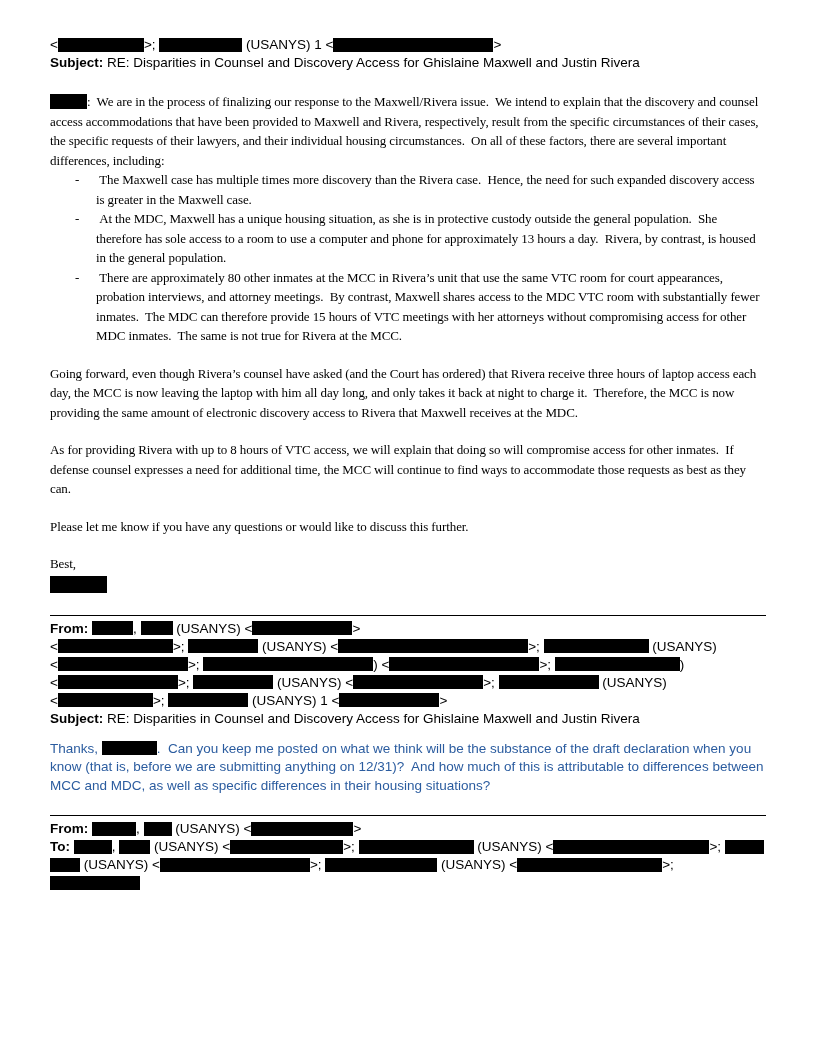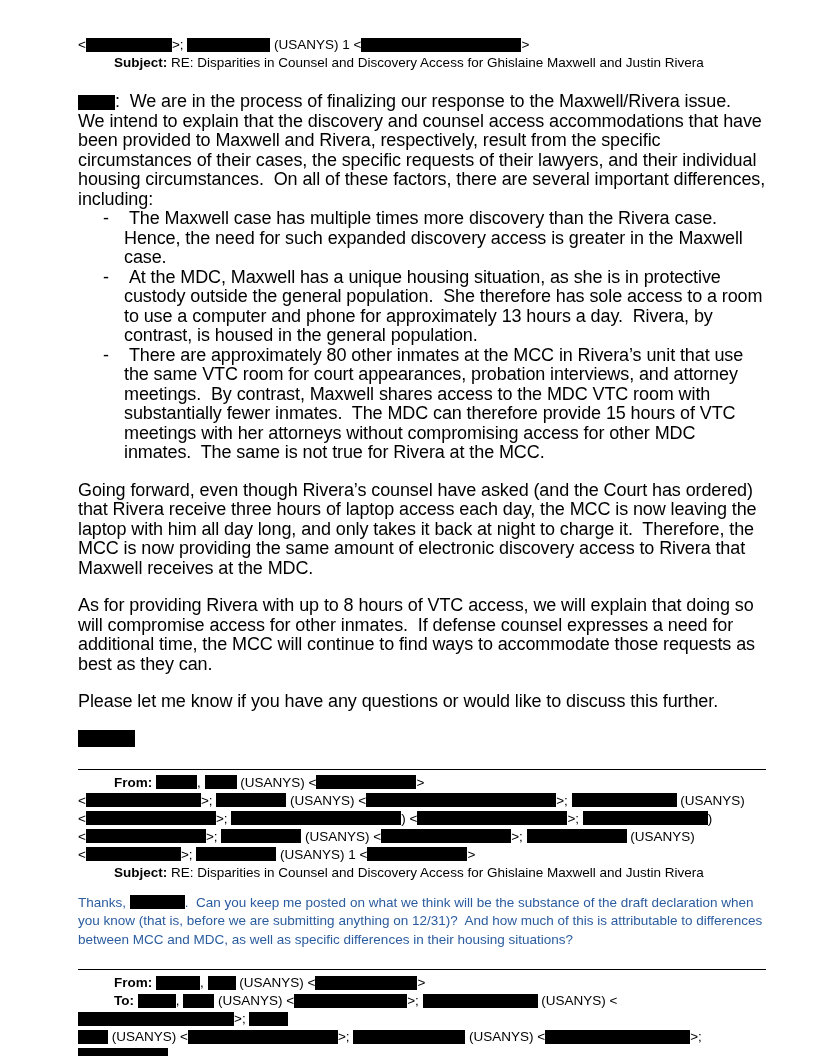--- a/index.html
+++ b/index.html
@@ -1,25 +1,25 @@
 <!DOCTYPE html>
 <html><head>
 <meta charset="utf-8">
 <style>
   * { margin:0; padding:0; box-sizing:border-box; }
   html, body { background:#e8e8e8; }
   .page {
     width:816px; height:1056px; margin:0 auto; background:#ffffff;
-    padding:36px 50px 0 78px; color:#000; overflow:hidden;
+    padding:36px 50px 0 50px; color:#000; overflow:hidden;
     font-family:"Liberation Sans", sans-serif;
   }
   .hline { font-size:13.5px; line-height:18px; white-space:pre-wrap; }
-  .bold { font-weight:bold;margin-left:36px; }
+  .bold { font-weight:bold; }
   .redact { display:inline-block; background:#000; height:14px; vertical-align:-2.5px; }
-  .serif { font-family:Liberation Sans, sans-serif; font-size:18px; line-height:19.5px; letter-spacing:-0.1px; }
+  .serif { font-family:Liberation Serif, serif; font-size:13px; line-height:19.5px; letter-spacing:-0.1px; }
   .serif .redact { height:15px; vertical-align:-3px; }
   .para { white-space:pre-wrap; }
   .mb-gap { margin-bottom:18px; }
   .subject-top { margin-bottom:20px; }
   .bullets { padding-left:25px; margin-bottom:18px; }
   .bullet { display:flex; }
   .bullet .marker { flex:0 0 21px; }
   .bullet .btext { flex:1; white-space:pre-wrap; }
   .closing-line { margin-top:0; }
   .sig-redact { display:block; width:57px; height:17px; background:#000; margin:2px 0 22px 0; }
@@ -50,20 +50,21 @@
     <div class="bullet">
       <span class="marker">-</span>
       <span class="btext"> There are approximately 80 other inmates at the MCC in Rivera’s unit that use the same VTC room for court appearances, probation interviews, and attorney meetings.  By contrast, Maxwell shares access to the MDC VTC room with substantially fewer inmates.  The MDC can therefore provide 15 hours of VTC meetings with her attorneys without compromising access for other MDC inmates.  The same is not true for Rivera at the MCC.</span>
     </div>
   </div>
 
   <div class="serif para mb-gap">Going forward, even though Rivera’s counsel have asked (and the Court has ordered) that Rivera receive three hours of laptop access each day, the MCC is now leaving the laptop with him all day long, and only takes it back at night to charge it.  Therefore, the MCC is now providing the same amount of electronic discovery access to Rivera that Maxwell receives at the MDC.</div>
   <div class="serif para mb-gap">As for providing Rivera with up to 8 hours of VTC access, we will explain that doing so will compromise access for other inmates.  If defense counsel expresses a need for additional time, the MCC will continue to find ways to accommodate those requests as best as they can.</div>
   <div class="serif para mb-gap">Please let me know if you have any questions or would like to discuss this further.</div>
 
+  <div class="serif closing-line">Best,</div>
   <span class="sig-redact"></span>
 
   <div class="sep"></div>
   <div class="hdr-block">
     <div class="hline"><span class="bold">From:</span><span> </span><span class="redact" style="width: 41px;"></span><span>, </span><span class="redact" style="width: 32px;"></span><span> (USANYS) &lt;</span><span class="redact" style="width: 100px;"></span><span>&gt;</span></div>
     <div class="hline"><span>&lt;</span><span class="redact" style="width: 115px;"></span><span>&gt;; </span><span class="redact" style="width: 70px;"></span><span> (USANYS) &lt;</span><span class="redact" style="width: 190px;"></span><span>&gt;; </span><span class="redact" style="width: 105px;"></span><span> (USANYS)</span></div>
     <div class="hline"><span>&lt;</span><span class="redact" style="width: 130px;"></span><span>&gt;; </span><span class="redact" style="width: 170px;"></span><span>) &lt;</span><span class="redact" style="width: 150px;"></span><span>&gt;; </span><span class="redact" style="width: 125px;"></span><span>)</span></div>
     <div class="hline"><span>&lt;</span><span class="redact" style="width: 120px;"></span><span>&gt;; </span><span class="redact" style="width: 80px;"></span><span> (USANYS) &lt;</span><span class="redact" style="width: 130px;"></span><span>&gt;; </span><span class="redact" style="width: 100px;"></span><span> (USANYS)</span></div>
     <div class="hline"><span>&lt;</span><span class="redact" style="width: 95px;"></span><span>&gt;; </span><span class="redact" style="width: 80px;"></span><span> (USANYS) 1 &lt;</span><span class="redact" style="width: 100px;"></span><span>&gt;</span></div>
     <div class="hline"><span class="bold">Subject:</span><span> RE: Disparities in Counsel and Discovery Access for Ghislaine Maxwell and Justin Rivera</span></div>

